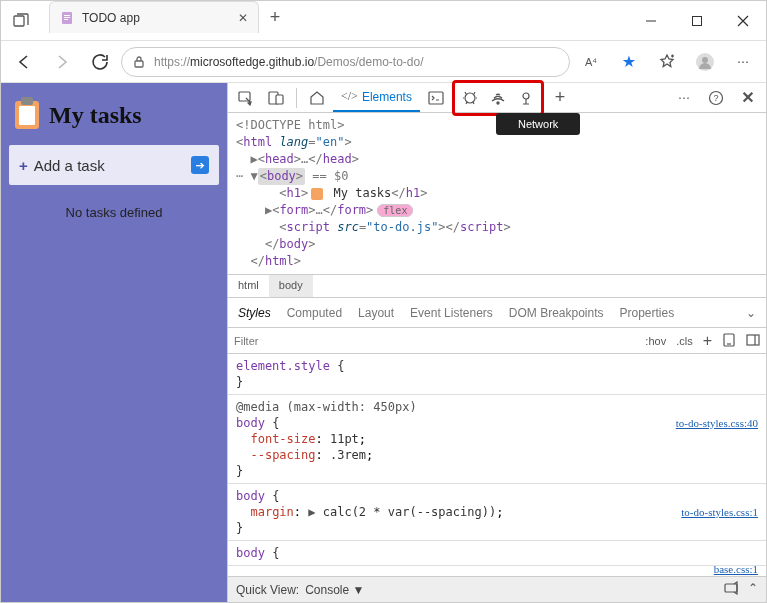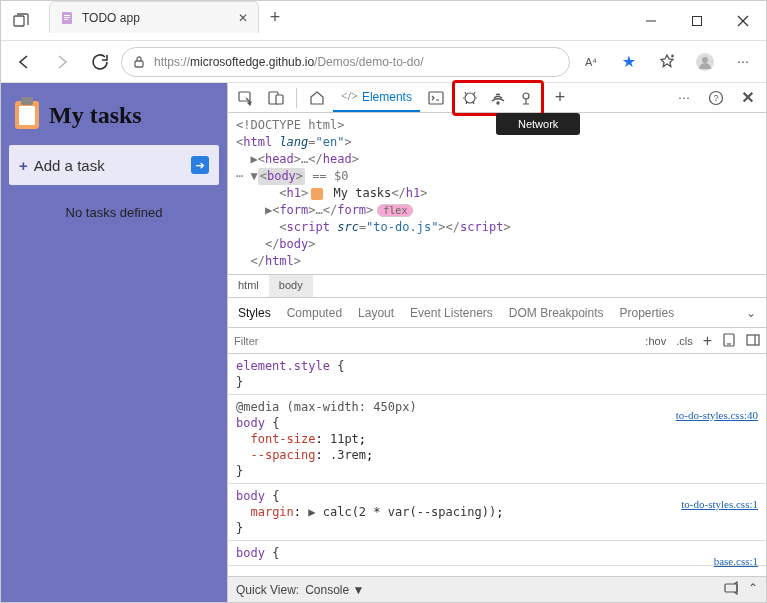--- a/index.html
+++ b/index.html
@@ -58,35 +58,35 @@
 .text-node { color: #333; }
 .flex-badge { font-size:10px; background:#f9a8d4; border:1px solid #ccc; border-radius:8px; padding:0 5px; color:#666; margin-left:4px; }
 .mini-icon { display:inline-block; width:12px; height:12px; background:#f4a460; border-radius:2px; vertical-align:middle; margin:0 3px; }
 
 .crumb { height: 24px; border-top: 1px solid #ccc; border-bottom: 1px solid #ccc; display: flex; align-items: stretch; font-size: 11px; }
 .crumb-item { padding: 4px 10px; color: #555; }
 .crumb-item.active { background: #eaeaea; }
 
 .styles-tabs { height: 30px; display: flex; align-items: center; gap: 16px; padding: 0 10px; border-bottom: 1px solid #ccc; font-size: 12px; }
 .styles-tab { color: #777; }
-.styles-tab.active { color: #111; }
+.styles-tab.active { color: #111; font-style: italic; }
 .chev { margin-left:auto; color:#666; }
 
 .filter-row { height: 26px; display: flex; align-items: center; border-bottom: 1px solid #ccc; padding: 0 6px; font-size: 11px; color: #888; }
 .filter-input { flex:1; border:none; outline:none; color:#888; font-size:11px; }
 .filter-ctrls { display:flex; gap:10px; color:#555; align-items:center; }
 
 .styles-body { flex: 1; overflow: auto; font-family: Consolas, monospace; font-size: 12px; line-height: 16px; }
 .rule { border-bottom: 1px solid #ddd; padding: 4px 8px; position: relative; }
 .sel { color: #7b3ba8; }
 .prop { color: #c0392b; }
 .val { color: #333; }
 .varc { color: #777; }
 .brace { color: #333; }
-.link { position: absolute; right: 8px; top: 12px; color: #1a5fb4; text-decoration: underline; font-size: 11px; font-family: "Segoe UI"; }
+.link { position: absolute; right: 8px; top: 20px; color: #1a5fb4; text-decoration: underline; font-size: 11px; font-family: "Segoe UI"; }
 .media { color: #555; }
 
 .quickview { height: 26px; border-top: 1px solid #ccc; display: flex; align-items: center; padding: 0 8px; font-size: 12px; color: #444; background: #eee; gap: 6px; }
 .qv-right { margin-left:auto; display:flex; gap:10px; color:#555; }
 </style>
 </head>
 <body>
 
 <div class="titlebar">
   <div class="tabs-btn">

